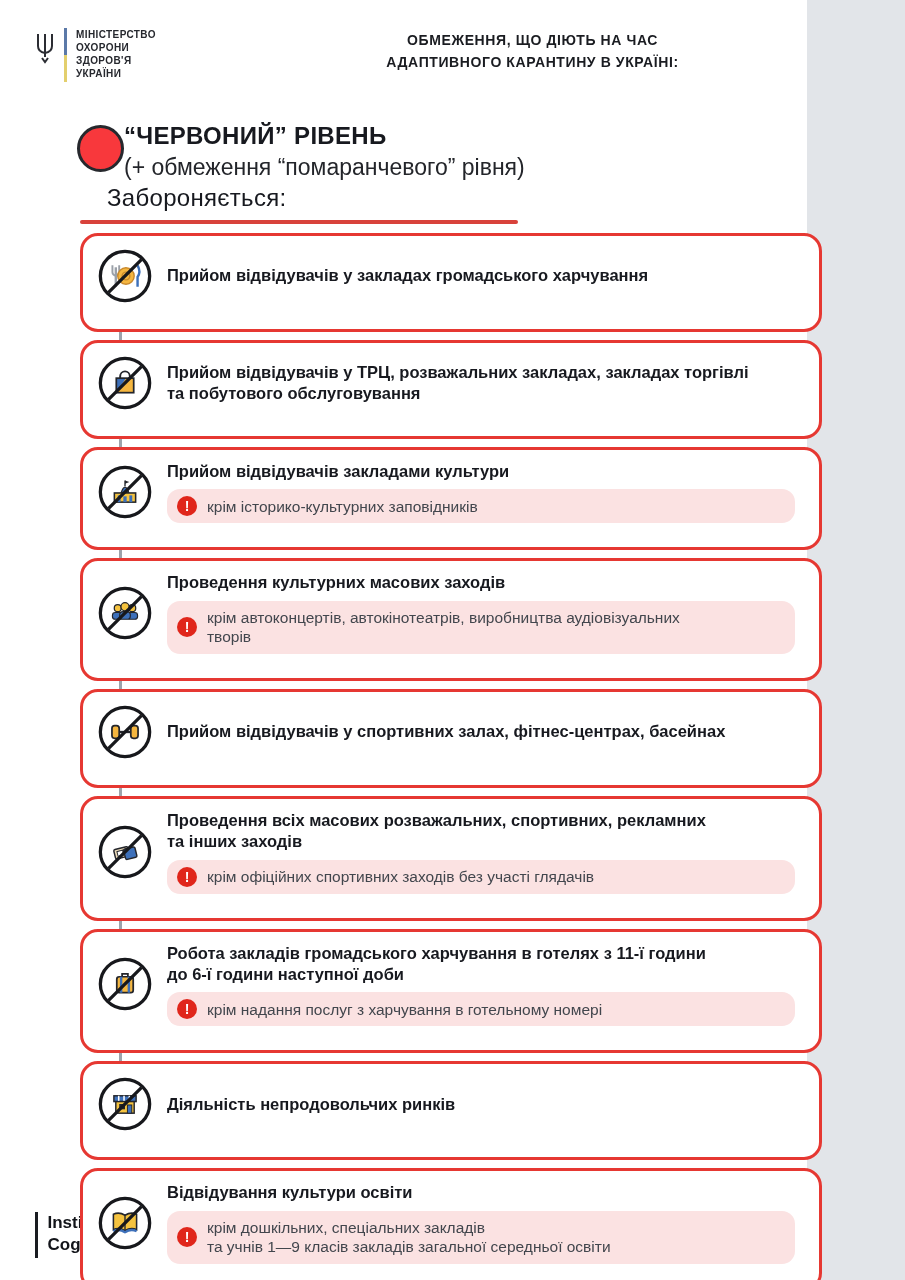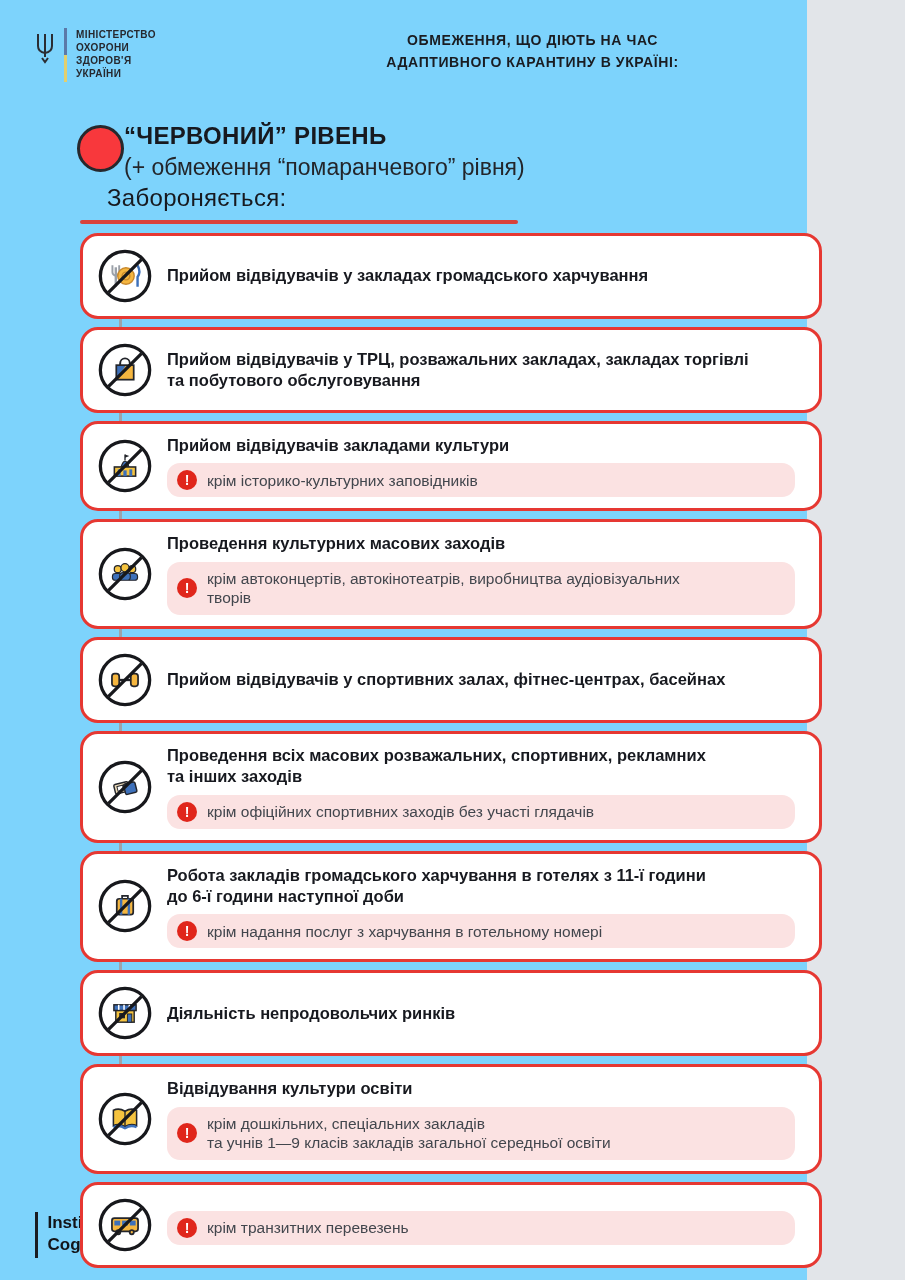--- a/index.html
+++ b/index.html
@@ -1,18 +1,18 @@
 <!DOCTYPE html>
 <html><head>
 <meta charset="utf-8">
 <style>
   html,body{margin:0;padding:0;}
   body{width:905px;height:1280px;overflow:hidden;background:#e2e5e9;
        font-family:"Liberation Sans", sans-serif;color:#17191f;}
-  .page{position:relative;width:807px;height:1280px;background:#7dd3fc;}
+  .page{position:relative;width:807px;height:1280px;background:#ffffff;}
 
   
   .logo{position:absolute;left:35px;top:28px;display:flex;align-items:flex-start;gap:9px;}
   .logo .trident{margin-top:4px;}
   .logo .divider{width:3px;height:54px;background:linear-gradient(#5b79a8 0 50%,#e3cf6d 50% 100%);}
   .logo .ministry{font-size:10px;font-weight:700;letter-spacing:.4px;line-height:1.3;color:#26282e;}
   .main-title{position:absolute;top:30px;right:22px;width:505px;text-align:center;
       font-weight:800;font-size:14px;letter-spacing:.6px;line-height:1.55;color:#1a1c21;}
 
   
@@ -23,21 +23,21 @@
 
   .section-heading{position:absolute;left:107px;top:184px;font-size:24px;font-weight:400;letter-spacing:.3px;}
   .red-underline{position:absolute;left:80px;top:220px;width:438px;height:4px;border-radius:2px;background:#d8423b;}
 
   
   .connector{position:absolute;left:119px;top:250px;height:870px;width:3px;background:#9da3ab;z-index:0;}
 
   
   .cards{position:absolute;left:80px;top:233px;width:742px;z-index:1;}
   .card{position:relative;background:#fff;border:3px solid #e63832;border-radius:18px;
-        display:flex;align-items:center;margin-bottom:8px;padding:11px 24px 11px 0;
+        display:flex;align-items:center;margin-bottom:8px;padding:11px 24px 24px 0;
         min-height:60px;box-sizing:border-box;z-index:1;justify-content:space-between;}
   .card-icon{flex:0 0 84px;display:flex;justify-content:center;align-items:center;}
   .card-body{flex:1;}
   .card-title{font-size:16.5px;font-weight:700;line-height:1.3;white-space:pre-line;color:#17191f;}
   .card-note{margin-top:7px;background:#fbe2e2;border-radius:13px;padding:7px 14px 7px 10px;
              display:flex;align-items:center;gap:10px;}
   .note-mark{flex:0 0 20px;width:20px;height:20px;border-radius:50%;background:#e0261b;color:#fff;
              font-weight:800;font-size:14px;display:flex;align-items:center;justify-content:center;}
   .note-text{font-size:15.5px;line-height:1.25;color:#42464d;white-space:pre-line;}
 

